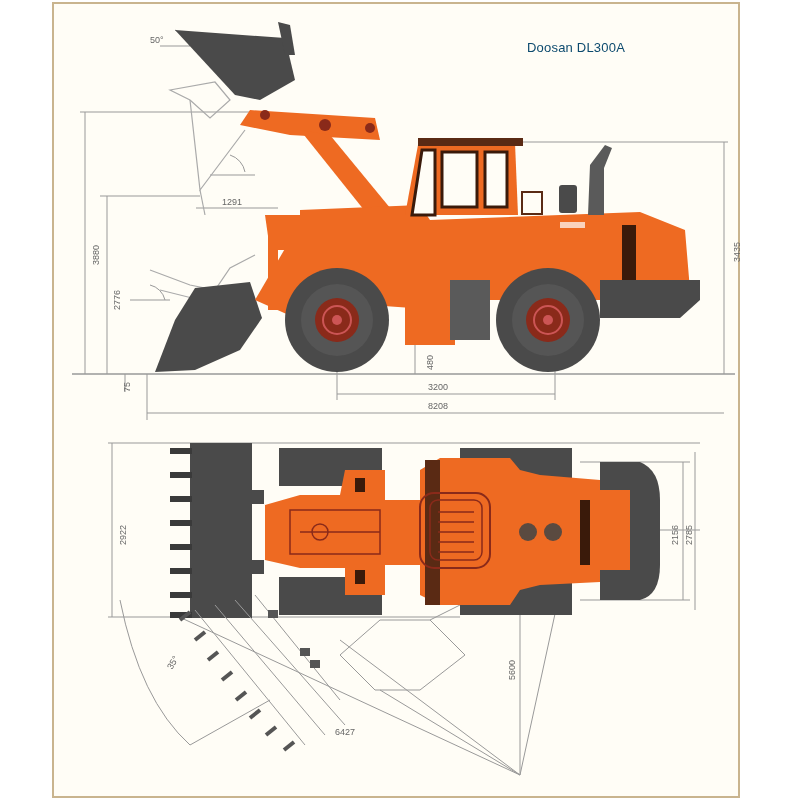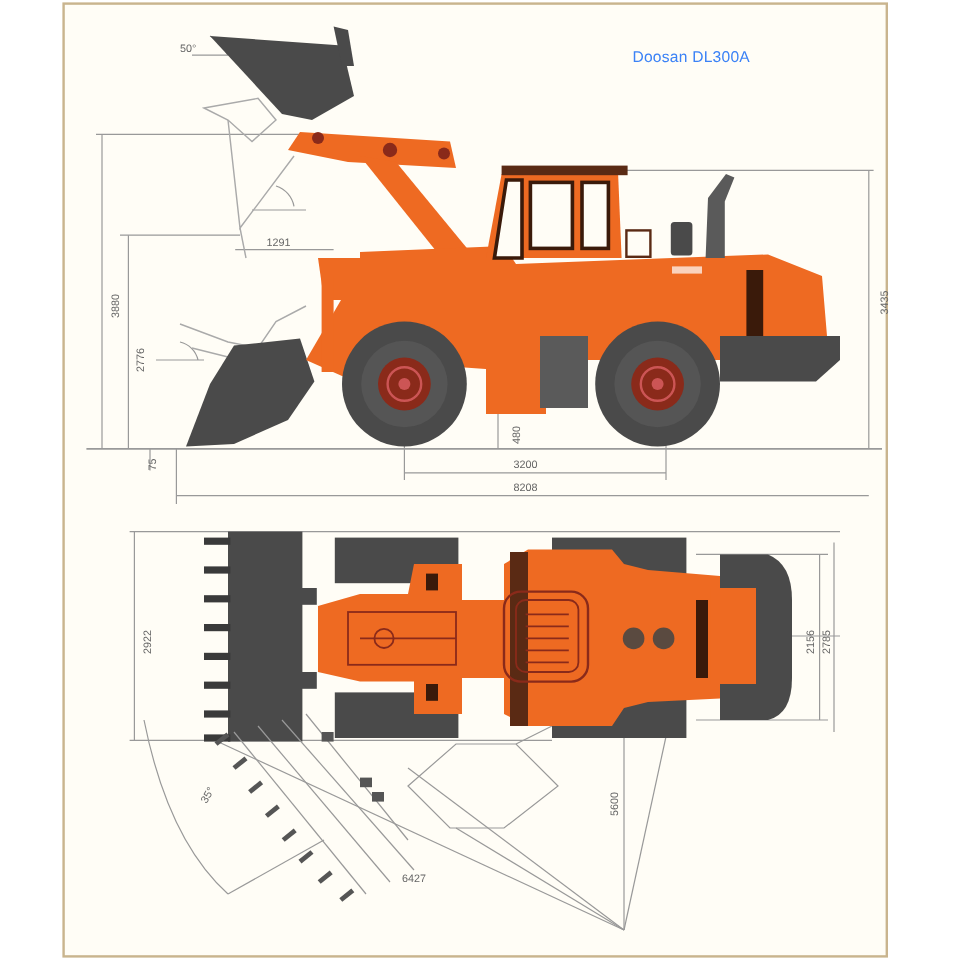--- a/index.html
+++ b/index.html
@@ -1,18 +1,18 @@
 <!DOCTYPE html>
 <html><head>
 <meta charset="utf-8">
 <style>
   html, body { margin:0; padding:0; background:#ffffff; }
   body { width:800px; height:800px; position:relative; overflow:hidden; font-family:"Liberation Sans", sans-serif; }
   .frame { position:absolute; left:52px; top:2px; width:688px; height:796px; background:#fffdf6; border-left:2px solid #c9b48e; border-right:2px solid #c9b48e; border-top:2px solid #c9b48e; border-bottom:2px solid #c9b48e; box-sizing:border-box; }
-  .title { position:absolute; left:527px; top:40px; font-size:13px; color:#3b82f6; letter-spacing:0.2px; }
+  .title { position:absolute; left:527px; top:40px; font-size:13px; color:#0c4a6e; letter-spacing:0.2px; }
   svg { position:absolute; left:0; top:0; }
   .dim { font-family:"Liberation Sans", sans-serif; font-size:9px; fill:#666; }
 </style>
 </head>
 <body>
 
 <div class="frame"></div>
 <div class="title">Doosan DL300A</div>
 
 <svg width="800" height="800" viewBox="0 0 800 800">

